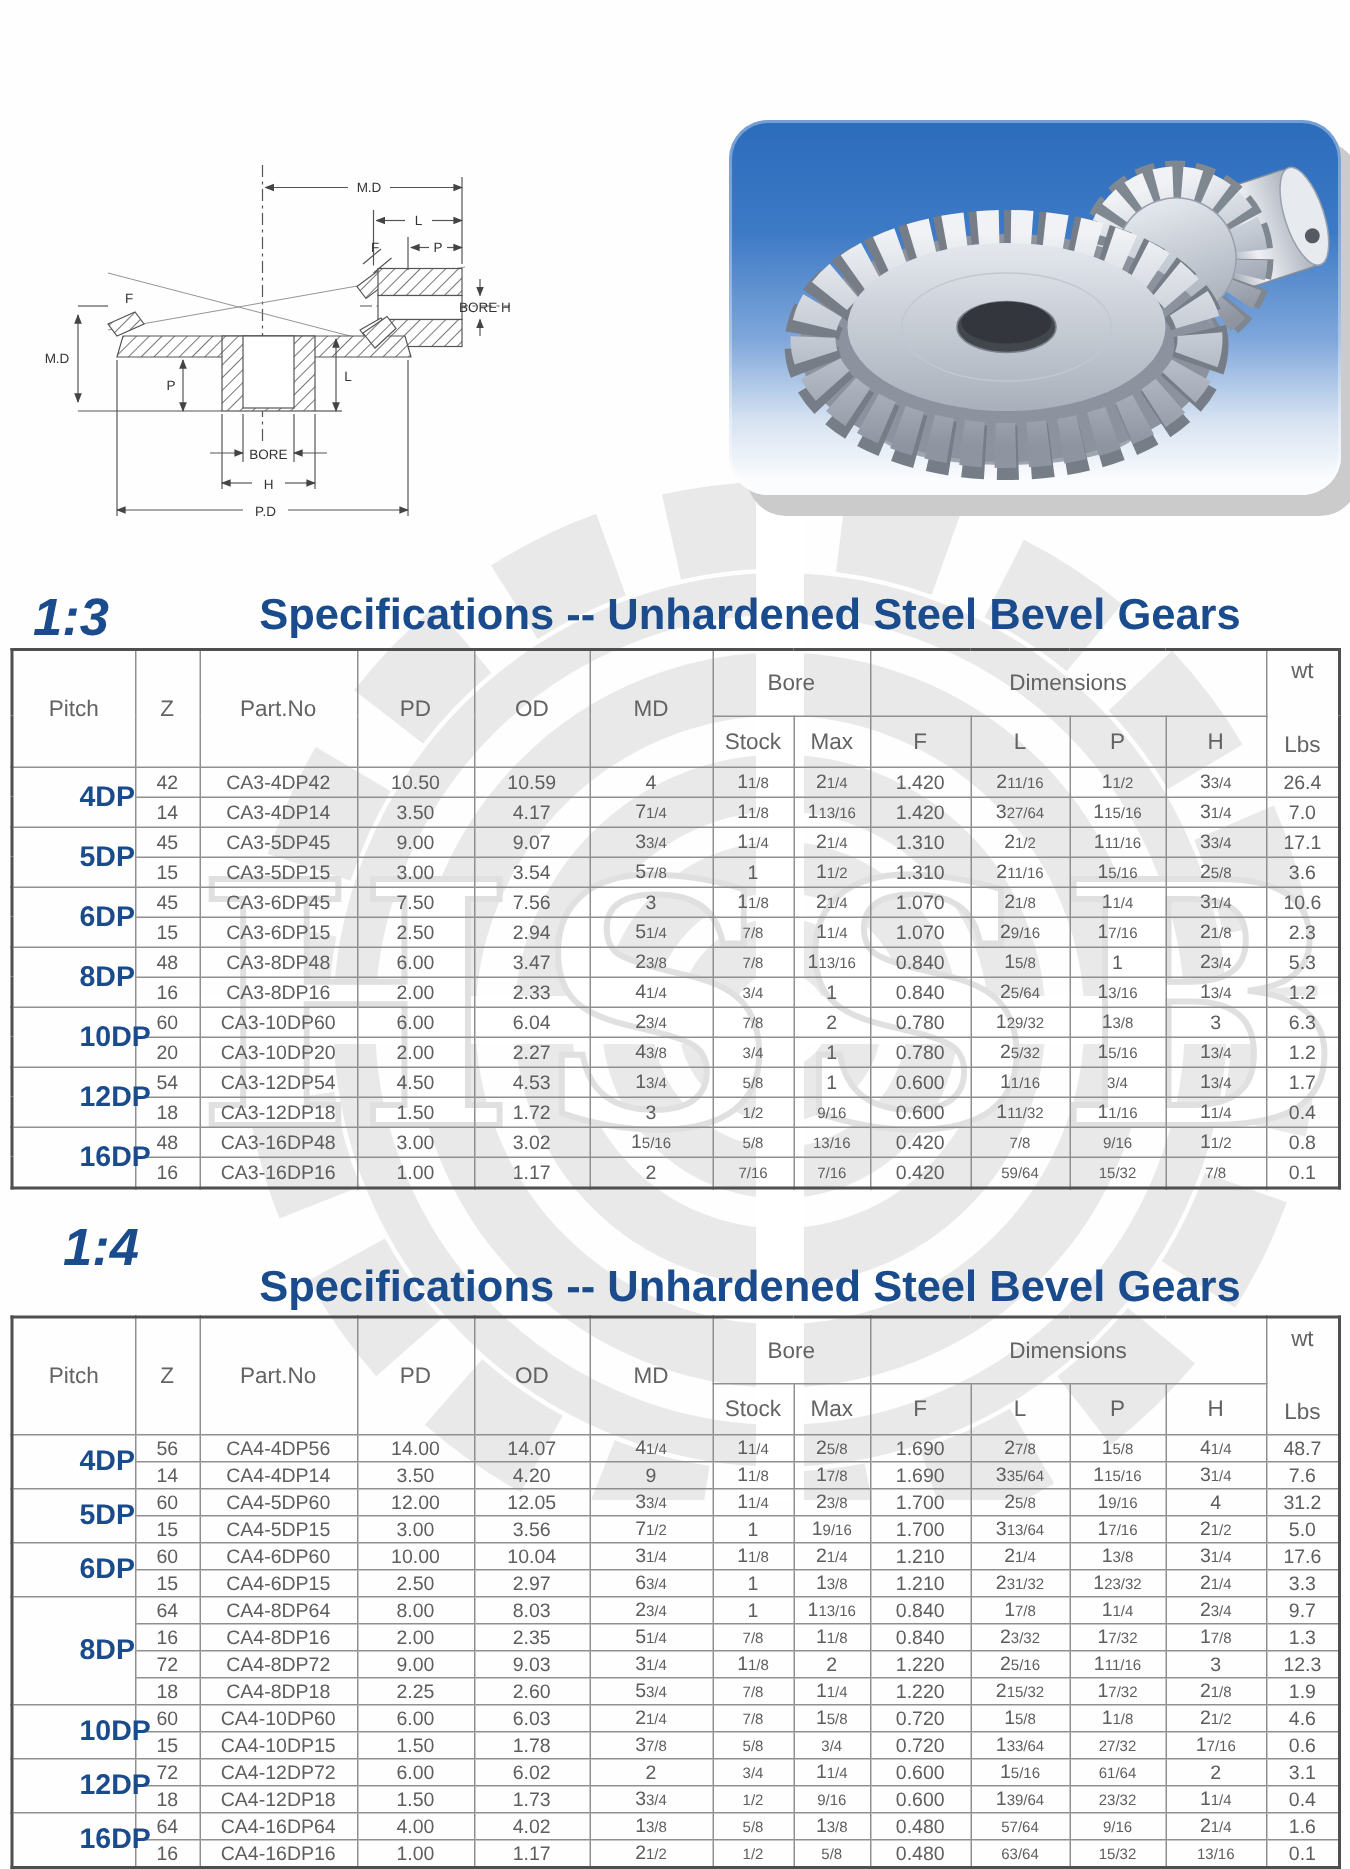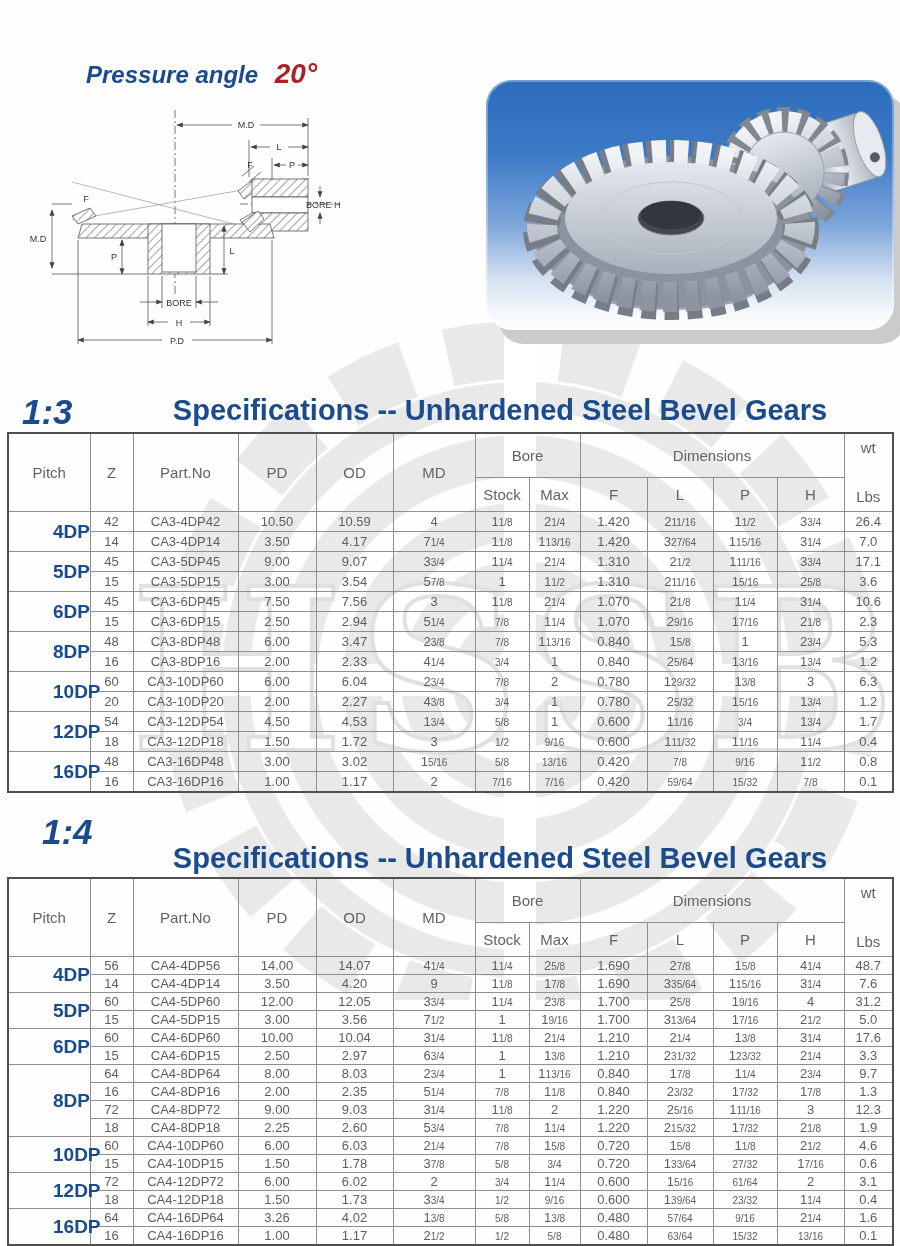--- a/index.html
+++ b/index.html
@@ -54,24 +54,20 @@
       <circle cx="520" cy="360" r="224" stroke-width="42"></circle>
       <circle cx="520" cy="360" r="158" stroke-width="38"></circle>
       <circle cx="520" cy="360" r="102" stroke-width="34"></circle>
       <circle cx="520" cy="360" r="50" stroke-width="36"></circle>
     </g>
     <rect x="504" y="-10" width="32" height="700" fill="#ffffff"></rect>
     <rect x="110" y="344" width="820" height="32" fill="#ffffff"></rect>
     <text x="520" y="430" text-anchor="middle" font-family="DejaVu Serif, serif" font-size="225" font-weight="bold" fill="#ffffff" stroke="#e0e0e0" stroke-width="4" letter-spacing="14">HSSB</text>
   </svg>
 
-  <div class="subtitle">
-    <span>Pressure angle</span>
-    <span class="angle">20°</span>
-  </div>
 
   <svg class="diagram" width="340" height="258" viewBox="0 0 340 258">
     <defs>
       <pattern id="hatch" width="6" height="6" patternTransform="rotate(45)" patternUnits="userSpaceOnUse">
         <rect width="6" height="6" fill="#ffffff"></rect>
         <line x1="0" y1="0" x2="0" y2="6" stroke="#666" stroke-width="1.2"></line>
       </pattern>
       <marker id="arr" viewBox="0 0 10 10" refX="9" refY="5" markerWidth="8" markerHeight="8" orient="auto-start-reverse">
         <path d="M0,1 L10,5 L0,9 z" fill="#444"></path>
       </marker>
@@ -692,21 +688,21 @@
           <td>0.600</td>
           <td>1<span class="fr">39/64</span></td>
           <td><span class="fr">23/32</span></td>
           <td>1<span class="fr">1/4</span></td>
           <td>0.4</td>
         </tr>
         <tr class="gs">
           <td class="pitch" rowspan="2">16DP</td>
           <td>64</td>
           <td>CA4-16DP64</td>
-          <td>3.26</td>
+          <td>4.00</td>
           <td>4.02</td>
           <td>1<span class="fr">3/8</span></td>
           <td><span class="fr">5/8</span></td>
           <td>1<span class="fr">3/8</span></td>
           <td>0.480</td>
           <td><span class="fr">57/64</span></td>
           <td><span class="fr">9/16</span></td>
           <td>2<span class="fr">1/4</span></td>
           <td>1.6</td>
         </tr>

